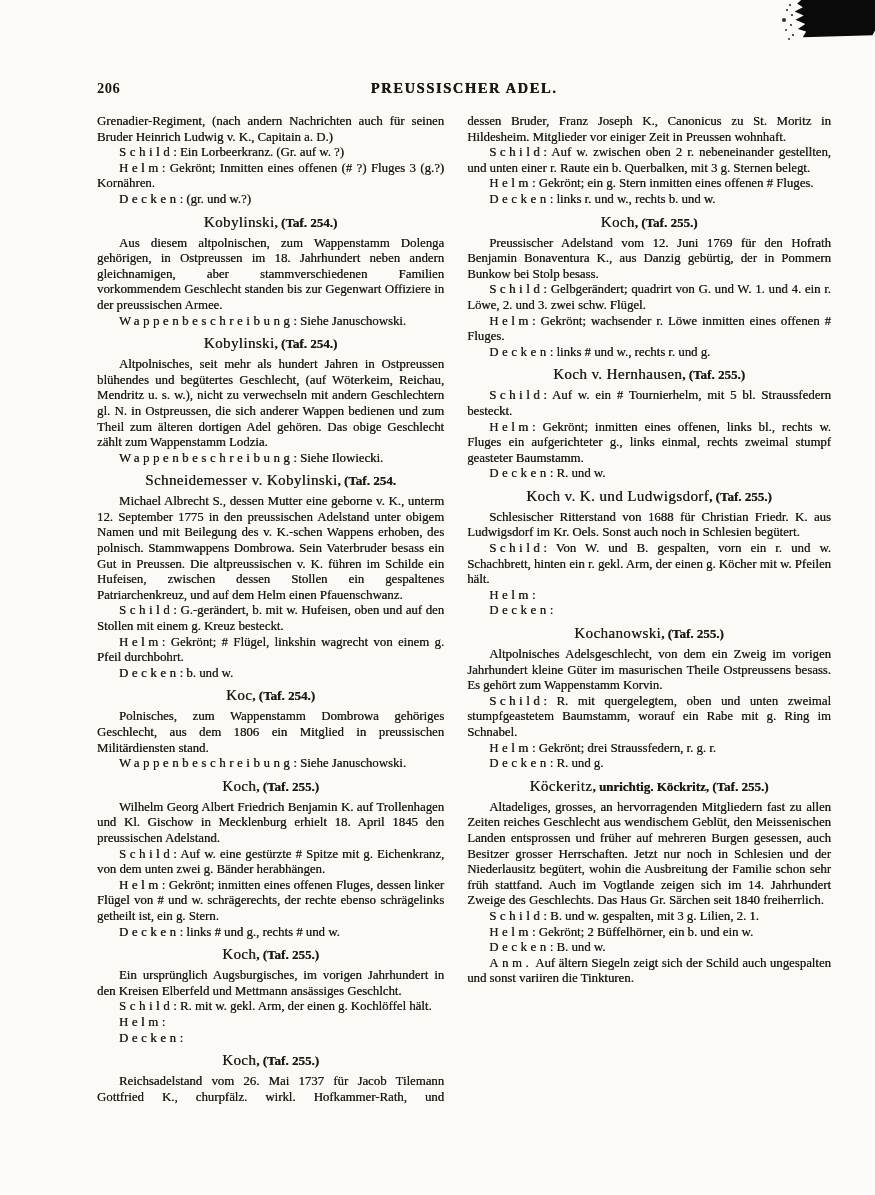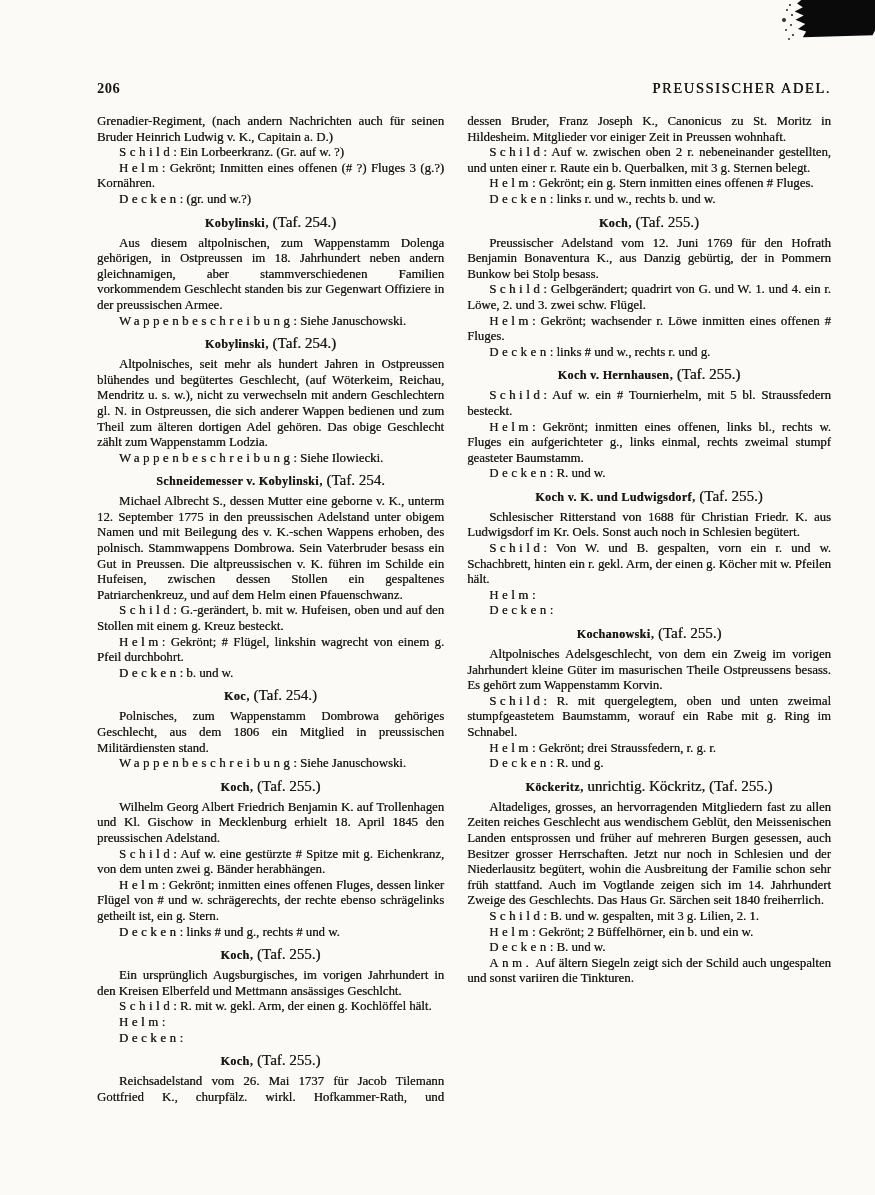--- a/index.html
+++ b/index.html
@@ -11,22 +11,22 @@
     overflow:hidden;
     font-family:"Liberation Serif", serif;
     color:var(--ink,#1b1813);
   }
   .header { position:absolute; top:80px; left:97px; width:734px; height:20px; }
   .page-number {
     position:absolute; left:0; top:0;
     font-weight:bold; font-size:14.5px; letter-spacing:0.5px;
   }
   .running-title {
-    position:absolute; left:0; right:0; top:0; text-align:right;
-    font-weight:normal; font-size:14.5px; letter-spacing:1.6px;
+    position:absolute; left:0; right:0; top:0; text-align:center;
+    font-weight:bold; font-size:14.5px; letter-spacing:1.6px;
     text-shadow:0.35px 0 0 currentColor;
   }
   .columns {
     position:absolute; top:114px; left:97px; width:734px;
     display:flex; 
   }
   .col {
     text-align:justify;
     font-size:12.8px; line-height:15.6px;
     text-shadow:0.3px 0 0 rgba(27,24,19,0.75);
@@ -36,22 +36,22 @@
   p { margin:0; }
   p.para { text-indent:22px; }
   p.noindent { text-indent:0; }
   p.fill { text-align-last:justify; }
   .spaced { letter-spacing:0.28em; }
   .heading {
     text-align:center; text-indent:0;
     margin:6px 0 4px; line-height:17px;
     text-align-last:center;
   }
-  .heading .name { font-weight:bold; font-size:12px; letter-spacing:0.4px; }
-  .heading .taf  { font-size:15px; }
+  .heading .name { font-weight:normal; font-size:15px; letter-spacing:0.4px; }
+  .heading .taf  { font-size:13px;font-weight:bold; }
   .corner-blob {
     position:absolute; top:0; right:0; width:82px; height:38px;
     background:var(--artifact,#0a0a0a);
     clip-path:polygon(10% 0, 100% 0, 100% 80%, 97% 93%, 12% 98%, 16% 83%, 6% 76%, 15% 63%, 3% 52%, 13% 41%, 2% 30%, 12% 19%, 5% 9%);
   }
   .speckles {
     position:absolute; top:4px; right:84px; width:2px; height:2px;
     background:#1c1c1c; border-radius:50%;
     box-shadow:-3px 5px 0 #2a2a2a, 2px 10px 0 #161616, -6px 15px 0 1px #303030,
                1px 20px 0 #1f1f1f, -4px 25px 0 #2b2b2b, 3px 30px 0 #141414,

